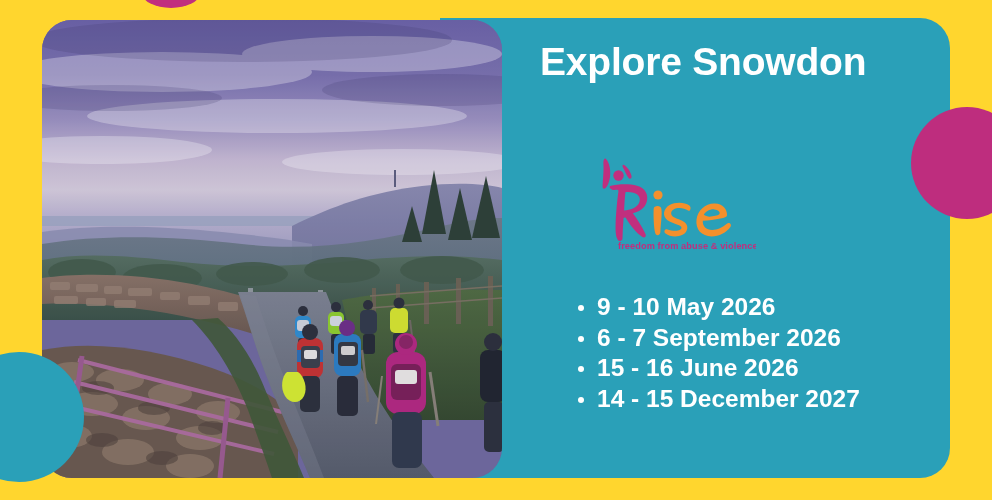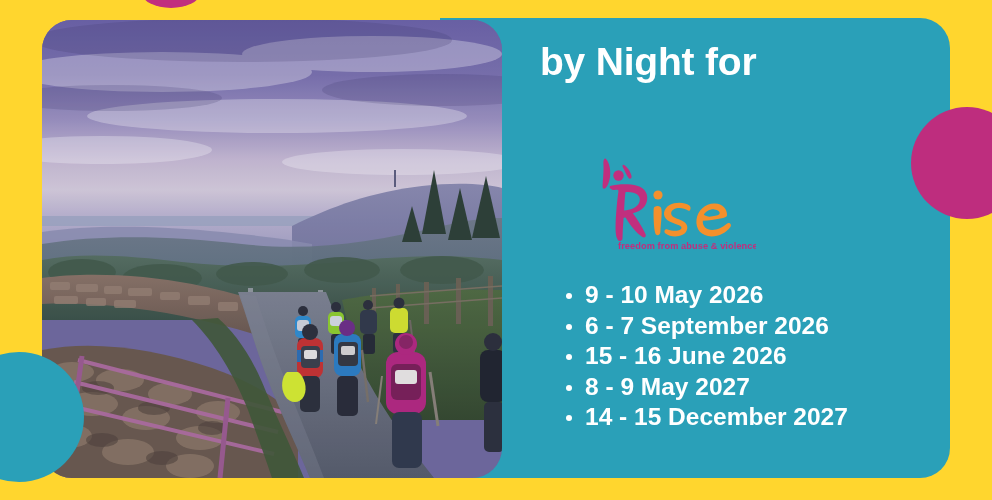--- a/index.html
+++ b/index.html
@@ -105,21 +105,21 @@
     width: 160px;
     height: 100px;
   }
   .logo svg { display: block; width: 100%; height: 100%; }
 
   
   .dates {
     position: absolute;
     left: 15px;
     top: 258px;
-    margin: 4px;
+    margin: 16px;
     padding: 0;
     list-style: none;
     width: 385px;
   }
   .dates li {
     position: relative;
     color: #ffffff;
     font-size: 24.5px;
     font-weight: bold;
     line-height: 30.6px;
@@ -142,21 +142,21 @@
 
 <div class="banner">
 
   <div class="deco-circle-top"></div>
   <div class="deco-circle-left"></div>
 
   <div class="panel">
     <div class="panel-inner">
 
       <div class="headline">
-        <div>by Night for</div>
+        <div>Explore Snowdon</div>
       </div>
 
       <div class="logo">
         <svg viewBox="0 0 160 100" xmlns="http://www.w3.org/2000/svg" aria-hidden="true">
 
           <g fill="#C12F7E">
             <path d="M10 6 C13 9 15 16 14 24 C13.3 29 11.6 33 9.6 35 C8.2 36.4 6.6 35.8 6.6 33.8 C6.6 28 8 19 7.4 11 C7.2 7.4 8.2 4.4 10 6 Z"></path>
             <circle cx="22.5" cy="22.5" r="5.2"></circle>
             <path d="M28 12 C31.5 14 34.5 18.5 35.5 23 C36 25.2 34.2 26.6 32.8 25.2 C30.5 22.8 29 18 27 14.6 C26 12.8 26.6 11.2 28 12 Z"></path>
           </g>
@@ -172,21 +172,20 @@
             <path d="M131 62.5 C131.5 56.2 126.6 50.8 119 50.5 C109.5 50.1 101.6 57.2 100.5 66.6 C99.3 76.6 105.6 83.4 115.6 83.4 C123.2 83.4 130.4 79.6 134.4 74 C136.2 71.5 133.2 68.8 130.8 70.8 C126.6 74.4 121.4 77 116.2 77 C110.2 77 106.4 73.4 106.8 67.8 C112.4 67.6 119.4 66.8 124.4 65.6 C128.5 64.6 130.8 64 131 62.5 Z M107.8 61.8 C109.8 58.2 114.2 56 118.4 56.4 C122 56.7 124.2 58.8 123.6 60.6 C123 62.4 119 63.2 115 63.6 C112 63.9 109.6 62.9 107.8 61.8 Z"></path>
           </g>
           <text x="22" y="96" fill="#C12F7E" font-family="Liberation Sans, sans-serif" font-size="9.2" font-weight="bold" letter-spacing="0.1">freedom from abuse &amp; violence</text>
         </svg>
       </div>
 
       <ul class="dates">
         <li>9 - 10 May 2026</li>
         <li>6 - 7 September 2026</li>
         <li>15 - 16 June 2026</li>
-        <li>8 - 9 May 2027</li>
         <li>14 - 15 December 2027</li>
       </ul>
 
     </div>
   </div>
 
   <div class="photo">
     <svg viewBox="0 0 460 458" preserveAspectRatio="xMidYMid slice" xmlns="http://www.w3.org/2000/svg" aria-hidden="true">
       <defs>
         <linearGradient id="skyGrad" x1="0" y1="0" x2="0" y2="1">

